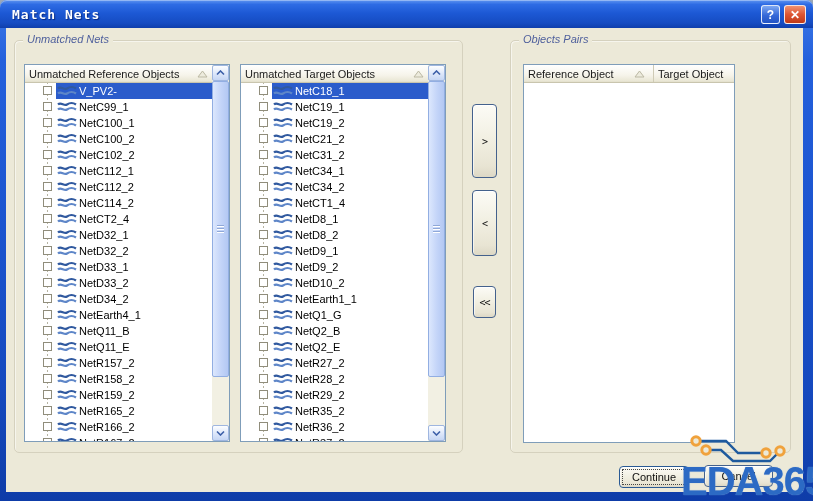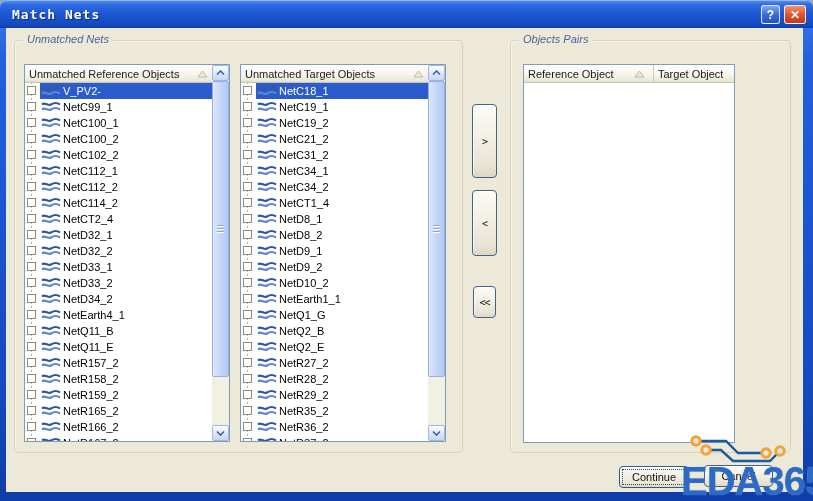--- a/index.html
+++ b/index.html
@@ -36,21 +36,21 @@
   .list-content.noscroll{right:0;}
   .list-header{position:relative;height:18px;display:flex;align-items:center;padding:0 4px;
                background:linear-gradient(180deg,#FFFFFF 0%,#F6F4EA 60%,#EAE7D6 92%,#E2DFCB 100%);
                border-bottom:1px solid #C9C5AE;color:#1a1a1a;white-space:nowrap;overflow:hidden;}
   .sort-icon{position:absolute;right:4px;top:5px;width:11px;height:8px;}
   .hdr-col{height:100%;display:flex;align-items:center;padding:0 4px;position:relative;
            border-right:1px solid #CFCBB6;white-space:nowrap;overflow:hidden;}
   .hdr-col:last-child{border-right:none;}
   .rows{position:absolute;left:0;top:18px;right:0;bottom:0;overflow:hidden;}
 
-  .tree-row{height:16px;display:flex;align-items:center;}
+  .tree-row{height:16px;display:flex;align-items:center;margin-left:16px;}
   .gutter{flex:0 0 15px;position:relative;height:100%;
           background:repeating-linear-gradient(to bottom,#b7b4a2 0 1px,transparent 1px 3px);
           background-size:1px 16px;background-position:6px 0;background-repeat:repeat-y;}
   .plusbox{position:absolute;left:2px;top:3px;width:9px;height:9px;border:1px solid #908d7b;
            background:#fff linear-gradient(#444,#444) center/5px 1px no-repeat,
                       #fff linear-gradient(#444,#444) center/1px 5px no-repeat;
            background-color:#fff;}
   .row-content{flex:1;height:100%;display:flex;align-items:center;gap:2px;padding-left:1px;
                white-space:nowrap;overflow:hidden;}
   .row-content.selected{background:#2B5CCB;color:#fff;}

